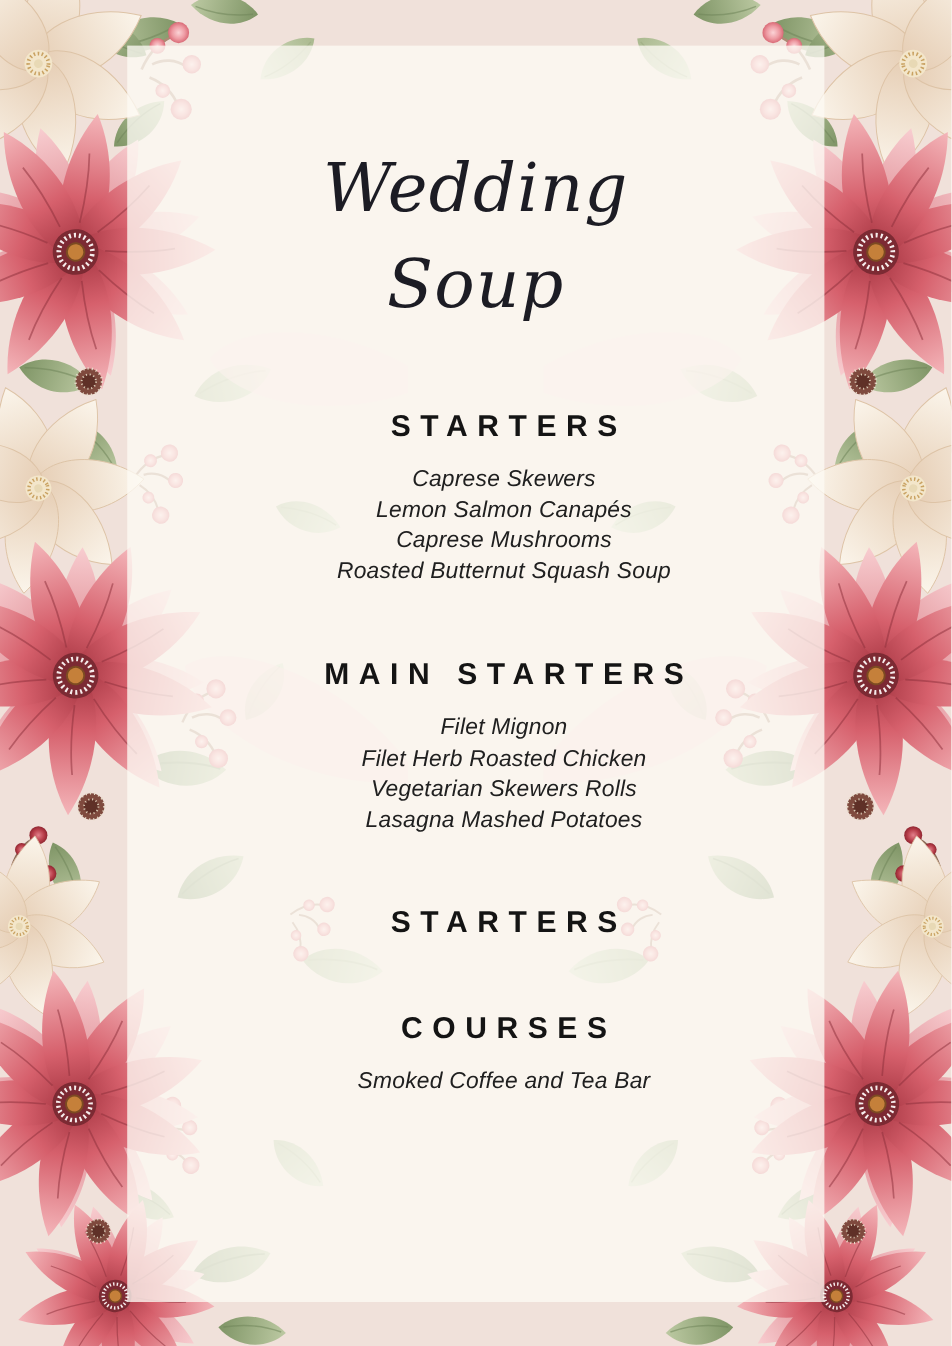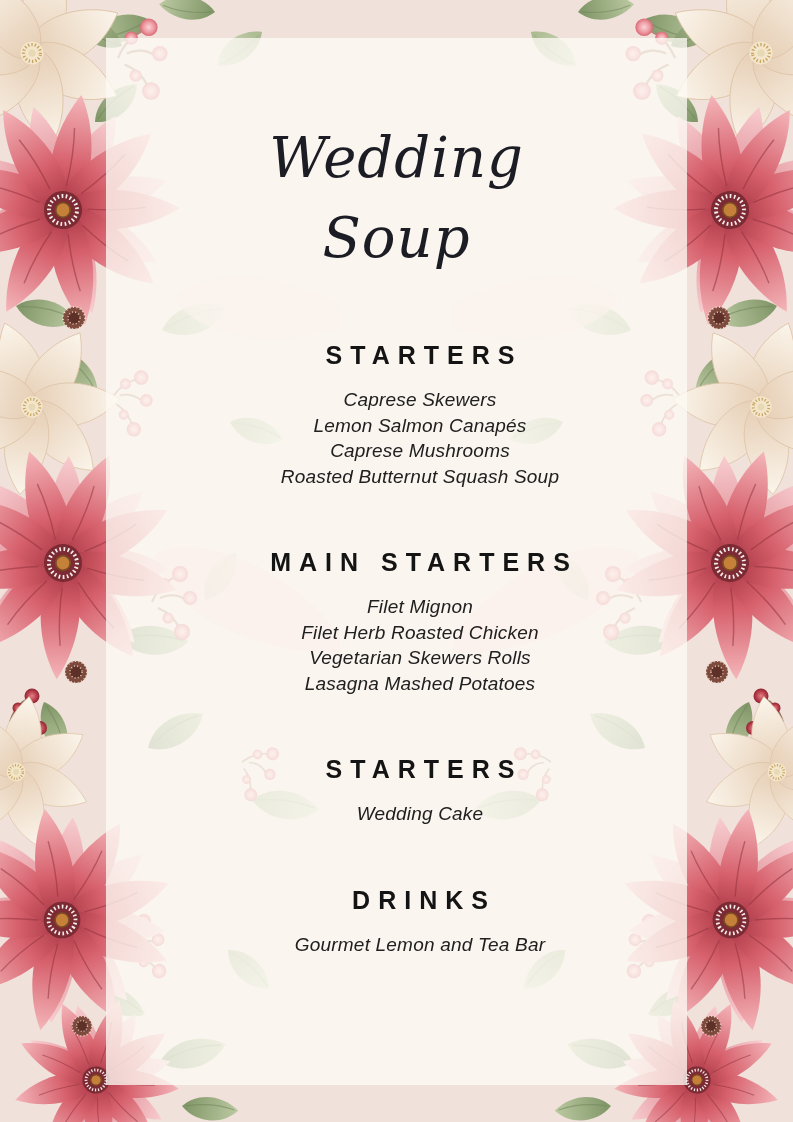--- a/index.html
+++ b/index.html
@@ -257,25 +257,24 @@
         <li>Filet Mignon</li>
         <li>Filet Herb Roasted Chicken</li>
         <li>Vegetarian Skewers Rolls</li>
         <li>Lasagna Mashed Potatoes</li>
       </ul>
     </section>
 
     <section class="menu-section">
       <h2 class="section-heading">STARTERS</h2>
       <ul class="section-items">
-        <li>Wedding Cake</li>
       </ul>
     </section>
 
     <section class="menu-section">
-      <h2 class="section-heading">DRINKS</h2>
-      <ul class="section-items">
-        <li>Gourmet Lemon and Tea Bar</li>
+      <h2 class="section-heading">COURSES</h2>
+      <ul class="section-items">
+        <li>Smoked Coffee and Tea Bar</li>
       </ul>
     </section>
 
   </div>
 </div>
 
 </body></html>

